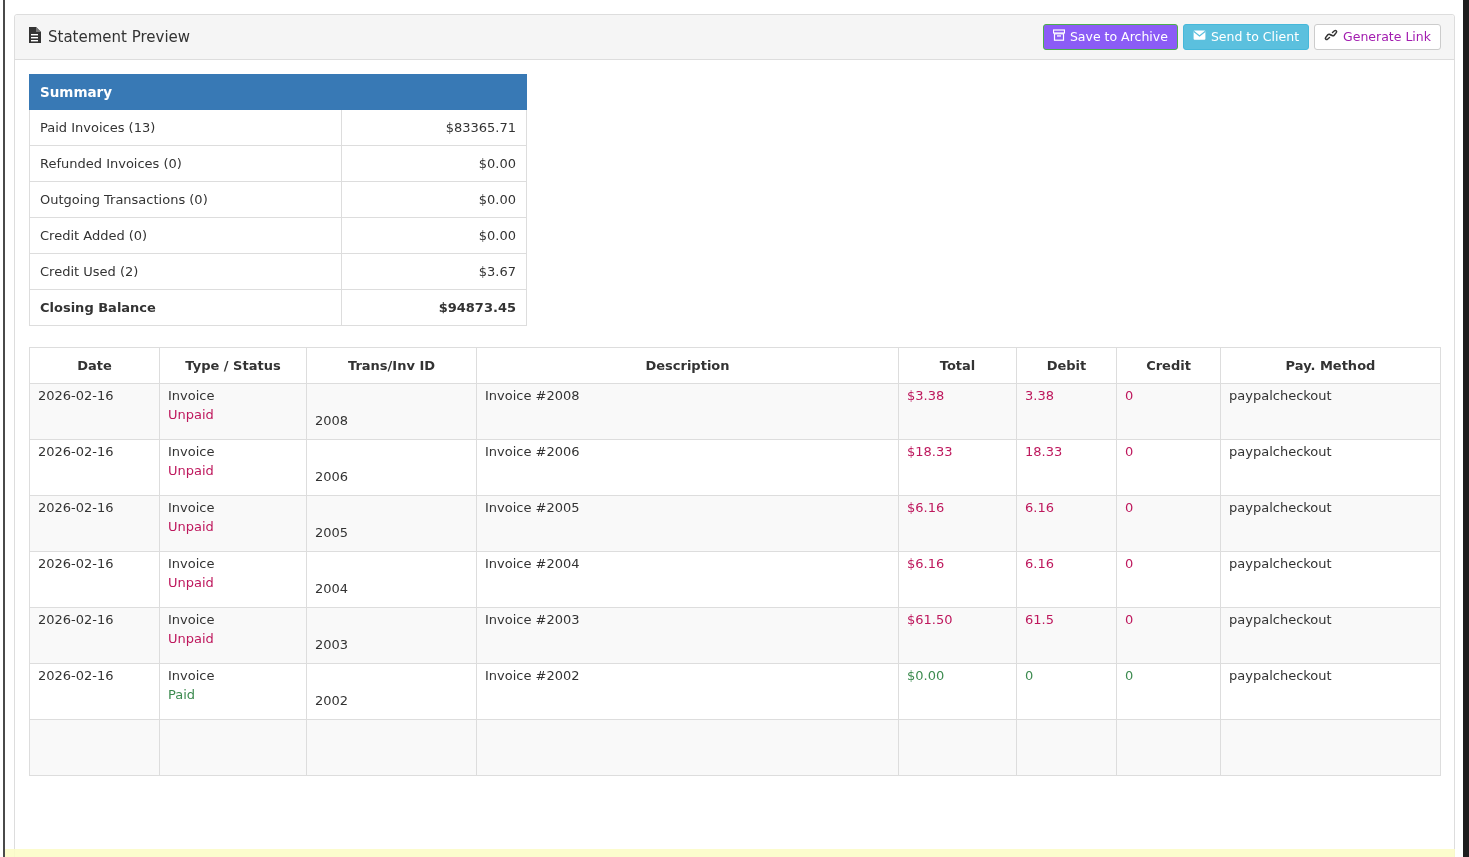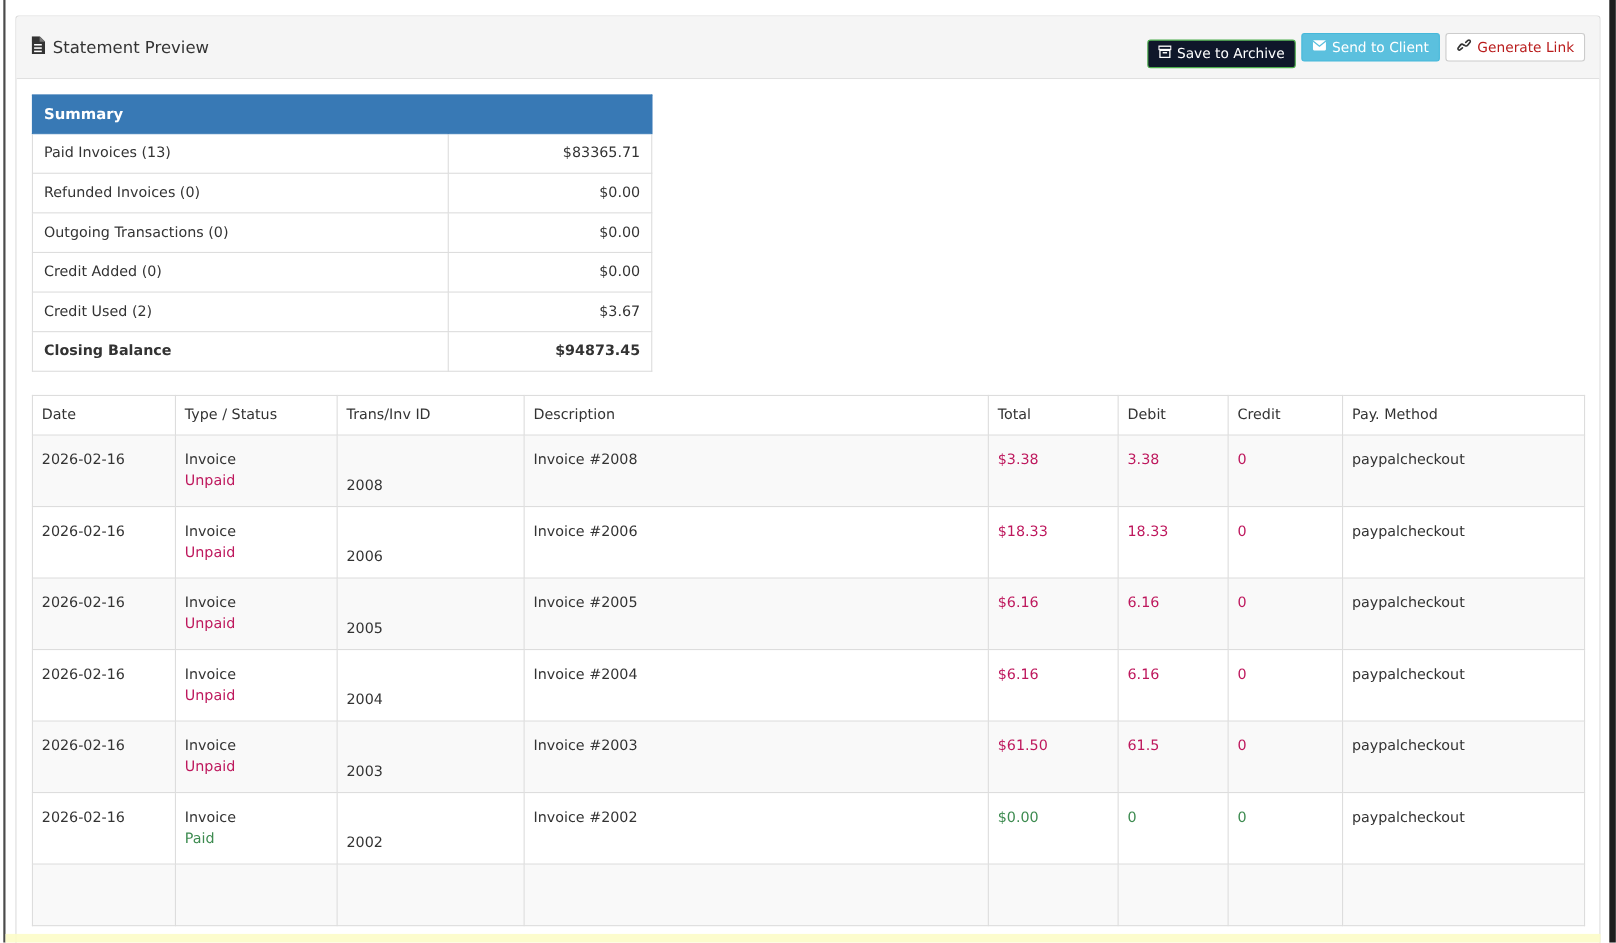--- a/index.html
+++ b/index.html
@@ -49,29 +49,29 @@
   .btn {
     display: inline-flex; align-items: center; gap: 5px;
     font-family: inherit;
     font-size: 12.5px; line-height: 1.4;
     padding: 3px 9px;
     border-radius: 3px;
     border: 1px solid transparent;
     cursor: pointer;
     white-space: nowrap;
   }
-  .btn-success { background: #0f172a; border-color: #4cae4c; color: #fff; margin-top: 12px; }
+  .btn-success { background: #8b5cf6; border-color: #4cae4c; color: #fff; }
   .btn-info    { background: #5bc0de; border-color: #46b8da; color: #fff; }
-  .btn-default { background: #ffffff; border-color: #cccccc; color: #b91c1c; text-align: right; }
+  .btn-default { background: #ffffff; border-color: #cccccc; color: #a21caf; text-align: right; }
 
   .panel-body { padding: 14px; }
 
   
   table { border-collapse: collapse; }
-  .summary-table { width: 564px; font-size: 13px; }
+  .summary-table { width: 498px; font-size: 13px; }
   .summary-table th.summary-head {
     background: #3879b5;
     border: 1px solid #3879b5;
     color: #ffffff;
     text-align: left;
     font-size: 13.5px;
     padding: 9px 10px;
   }
   .summary-table td {
     border: 1px solid #dddddd;
@@ -84,27 +84,27 @@
   
   .tx-table {
     width: 1411px;
     margin-top: 21px;
     font-size: 13px;
     table-layout: fixed;
   }
   .tx-table th {
     border: 1px solid #dddddd;
     padding: 10px 8px;
-    text-align: left;
-    font-weight: normal;
+    text-align: center;
+    font-weight: bold;
     background: #fff;
   }
   .tx-table td {
     border: 1px solid #dddddd;
-    padding: 15px 8px;
+    padding: 4px 8px;
     vertical-align: top;
     height: 56px;
     overflow: hidden;
   }
   .tx-table tbody tr:nth-child(odd) td { background: #f9f9f9; }
   .tx-table tbody tr:nth-child(even) td { background: #ffffff; }
   .tx-table td.id-cell { vertical-align: bottom; padding-bottom: 11px; }
   .status { display: block; margin-top: 4px; }
   tr.unpaid .status, tr.unpaid .amount { color: #be185d; }
   tr.paid   .status, tr.paid   .amount { color: #3d8b50; }

